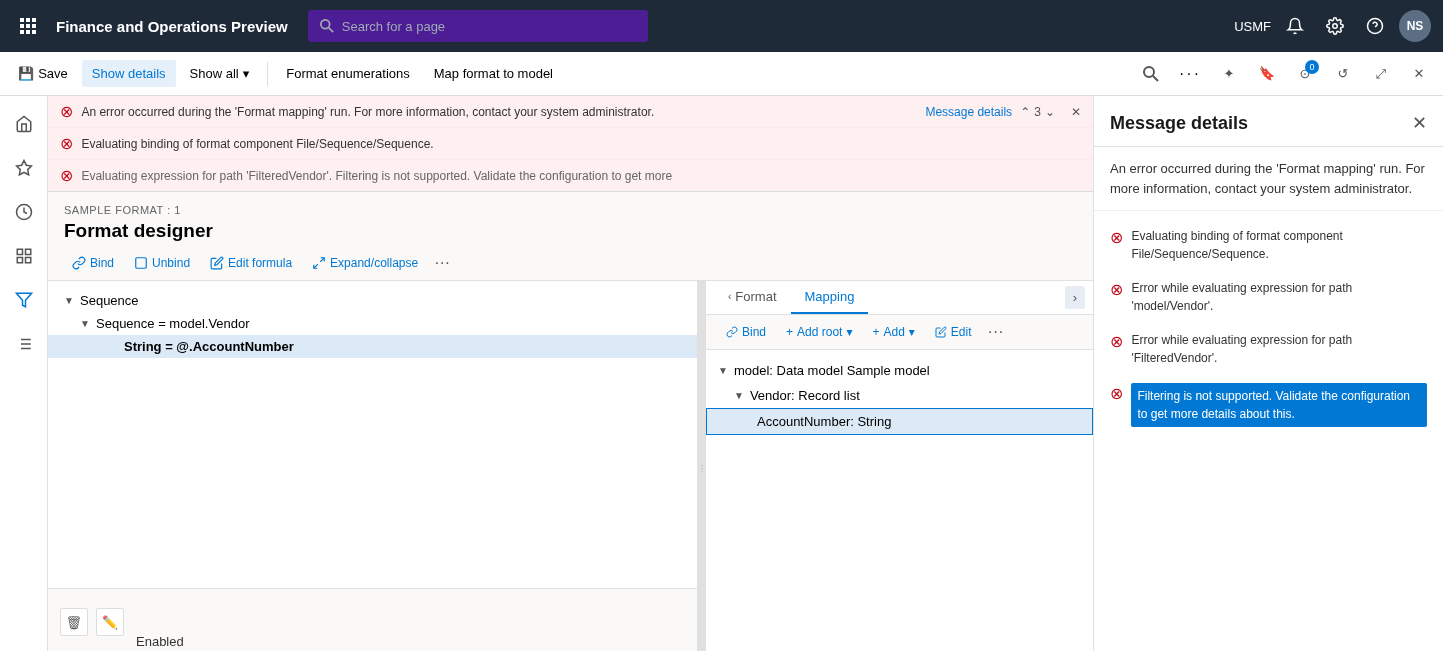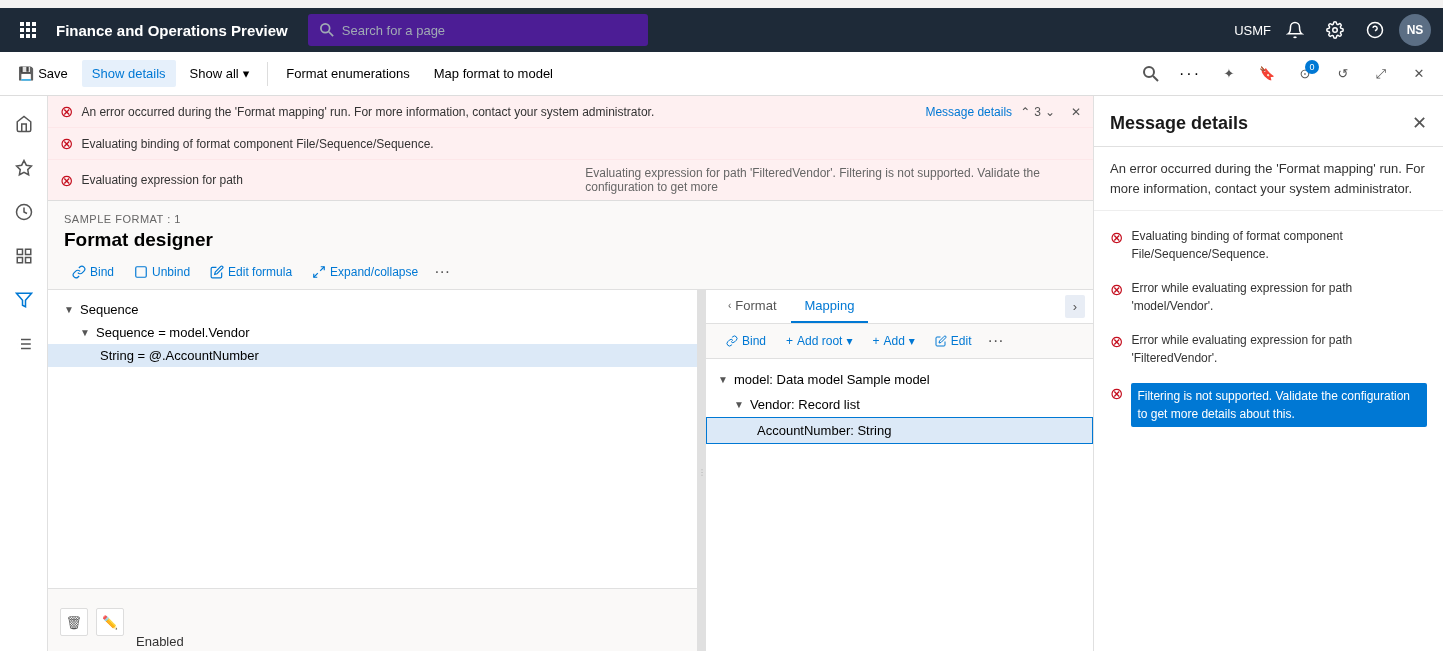--- a/index.html
+++ b/index.html
@@ -1,21 +1,21 @@
 <!DOCTYPE html>
 <html><head>
   <meta charset="utf-8">
   <style>
     * { box-sizing: border-box; margin: 0; padding: 0; }
     body { font-family: 'Segoe UI', Arial, sans-serif; font-size: 13px; background: #f3f2f1; overflow: hidden; width: 1443px; height: 651px; }
 
     
     .top-nav {
       display: flex; align-items: center; background: #1e2a38; color: #fff;
-      height: 44px; padding: 0 12px; gap: 12px; position: relative; z-index: 10; margin-top: 8px;
+      height: 52px; padding: 0 12px; gap: 12px; position: relative; z-index: 10;
     }
     .nav-grid-icon { width: 32px; height: 32px; display: flex; align-items: center; justify-content: center; cursor: pointer; }
     .nav-app-title { font-size: 15px; font-weight: 600; color: #fff; white-space: nowrap; margin-right: 8px; }
     .nav-search {
       display: flex; align-items: center; background: #4c1d95; border-radius: 3px;
       padding: 0 12px; height: 32px; width: 340px; gap: 8px; cursor: pointer;
     }
     .nav-search-text { color: #a0aab4; font-size: 13px; }
     .nav-right { display: flex; align-items: center; gap: 8px; margin-left: auto; }
     .nav-label { color: #fff; font-size: 13px; }
@@ -82,21 +82,21 @@
 
     
     .two-panel { display: flex; flex: 1; overflow: hidden; }
 
     
     .format-panel { width: 650px; display: flex; flex-direction: column; border-right: 1px solid #e0e0e0; }
     .format-tree { flex: 1; overflow-y: auto; padding: 8px 0; background: #fff; }
     .tree-node { padding: 4px 16px; cursor: pointer; display: flex; align-items: center; gap: 6px; font-size: 13px; }
     .tree-node.selected { background: #dce9f7; }
     .tree-indent1 { padding-left: 32px; }
-    .tree-indent2 { padding-left: 36px; }
+    .tree-indent2 { padding-left: 60px; font-weight: bold; }
     .tree-arrow { font-size: 10px; color: #555; width: 10px; }
 
     
     .mapping-panel { flex: 1; display: flex; flex-direction: column; background: #faf9f8; }
     .mapping-tabs { display: flex; align-items: center; border-bottom: 1px solid #e0e0e0; background: #fff; padding: 0 8px; }
     .mtab {
       padding: 8px 14px; cursor: pointer; font-size: 13px; color: #555; border-bottom: 2px solid transparent;
       display: flex; align-items: center; gap: 4px;
     }
     .mtab.active { color: #0078d4; border-bottom-color: #0078d4; font-weight: 500; }
@@ -295,21 +295,20 @@
           <span style="cursor:pointer;">⌄</span>
         </span>
         <span class="error-dismiss">✕</span>
       </div>
       <div class="error-row">
         <span class="error-icon">⊗</span>
         <span class="error-text">Evaluating binding of format component File/Sequence/Sequence.</span>
       </div>
       <div class="error-row">
         <span class="error-icon">⊗</span>
-        <span class="error-text">Evaluating expression for path</span>
         <span class="error-text" style="color:#666;">Evaluating expression for path 'FilteredVendor'. Filtering is not supported. Validate the configuration to get more</span>
       </div>
     </div>
 
     <div class="designer-header">
       <div class="designer-sample">SAMPLE FORMAT : 1</div>
       <div class="designer-title">Format designer</div>
     </div>
 
     <div class="designer-toolbar">

